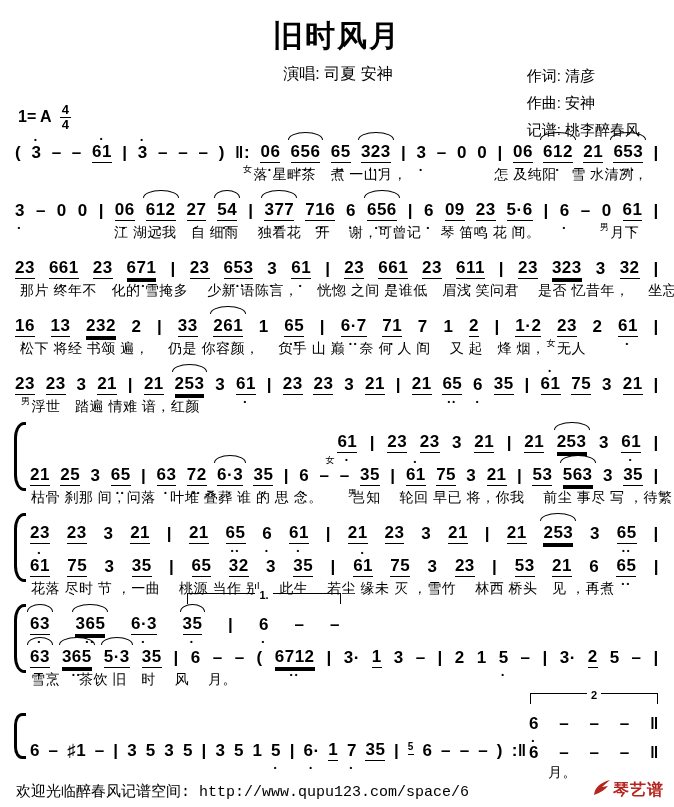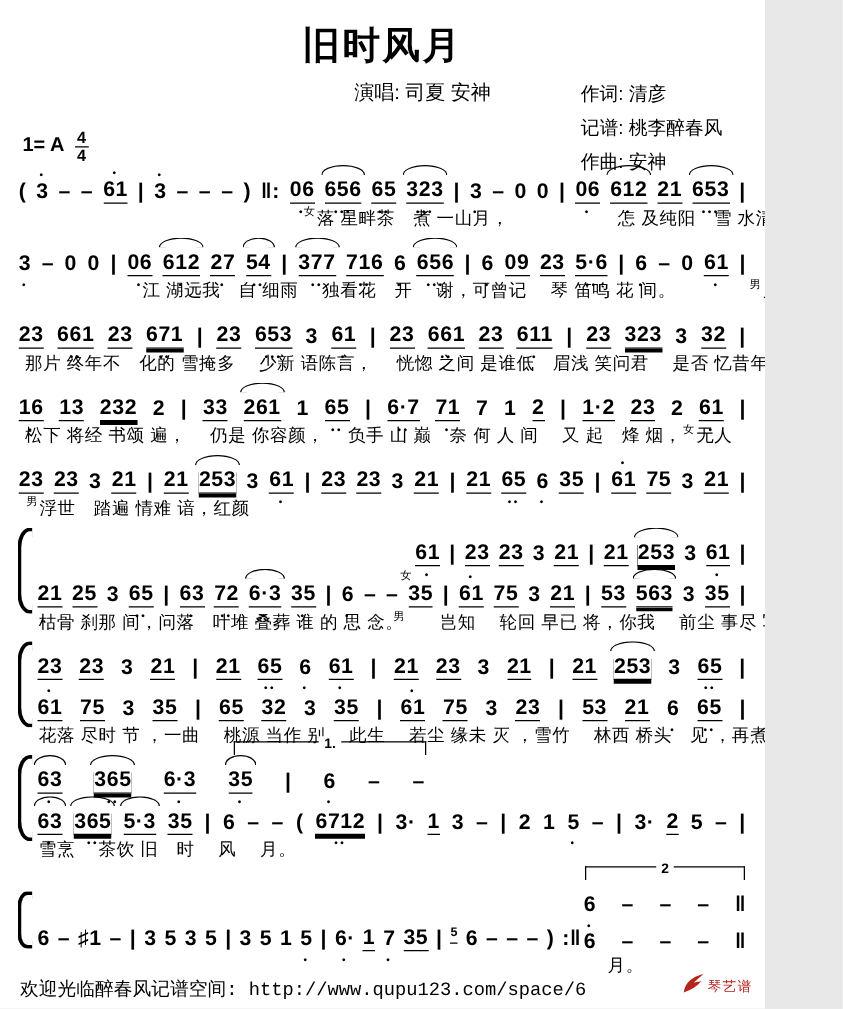--- a/index.html
+++ b/index.html
@@ -1,16 +1,16 @@
 <!DOCTYPE html>
 <html><head>
 <meta charset="utf-8">
 <style>
   html,body{margin:0;padding:0;background:#e8e8e8;}
-  .page{position:relative;width:612px;height:807px;background:#fff;color:#000;
+  .page{position:relative;width:674px;height:807px;background:#fff;color:#000;
         font-family:"Liberation Sans","DejaVu Sans",sans-serif;overflow:hidden;
         box-sizing:border-box;padding:4px 8px;}
   
   .hdr{position:relative;height:126px;}
   .title{text-align:center;font-size:30px;font-weight:bold;letter-spacing:2px;padding-top:12px;}
   .keysig{position:absolute;left:10px;top:58px;font-size:16px;font-weight:bold;display:flex;gap:8px;align-items:center;margin-top:41px;}
   .frac{display:inline-flex;flex-direction:column;align-items:center;font-size:13px;font-weight:bold;line-height:1.05;}
   .frac .ft{border-bottom:1.6px solid #000;padding:0 2px;}
   .singer{position:absolute;left:180px;width:300px;top:60px;text-align:center;font-size:16px;}
   .credits{position:absolute;right:26px;top:58px;font-size:15px;line-height:1.8;}
@@ -51,41 +51,41 @@
   .s9{display:flex;align-items:flex-end;}
   .s9 .brk{margin:0 3px 24px 0;height:40px;align-self:flex-end;border-radius:8px 0 0 8px/12px 0 0 12px;}
   .s9 .voices .row{margin-bottom:22px;}
   .endblk{flex:none;width:132px;display:flex;flex-direction:column;}
   .v2{position:relative;margin:0 2px 1px 2px;}
   .ebrow{height:29px;}
   .eblyr{height:20px;padding-left:20px;}
   
   .ftr{position:absolute;left:16px;bottom:6px;font-size:15px;font-family:"Liberation Mono","DejaVu Sans Mono",monospace;}
   .logo{position:absolute;right:10px;bottom:6px;display:flex;align-items:center;gap:1px;}
-  .logo-text{color:#b5241d;font-size:11px;font-weight:normal;letter-spacing:1px;text-align:center;}
+  .logo-text{color:#b5241d;font-size:16px;font-weight:bold;letter-spacing:1px;text-align:center;}
 </style>
 </head>
 <body>
 
 <div class="page">
 
   <div class="hdr">
     <div class="title">旧时风月</div>
     <div class="keysig">
       <span>1= A</span>
       <span class="frac">
         <span class="ft">4</span>
         <span>4</span>
       </span>
     </div>
     <div class="singer">演唱: 司夏 安神</div>
     <div class="credits">
       <div>作词: 清彦</div>
+      <div>作曲: 安神</div>
       <div>记谱: 桃李醉春风</div>
-      <div>作曲: 安神</div>
     </div>
   </div>
 
   <div id="score">
       <div class="sys s1">
         <div class="row ">
           <span class="tok"><span class="m">(</span></span>
           <span class="tok"><span class="m">3</span><span class="dots da">•</span></span>
           <span class="tok"><span class="m">–</span></span>
           <span class="tok"><span class="m">–</span></span>

